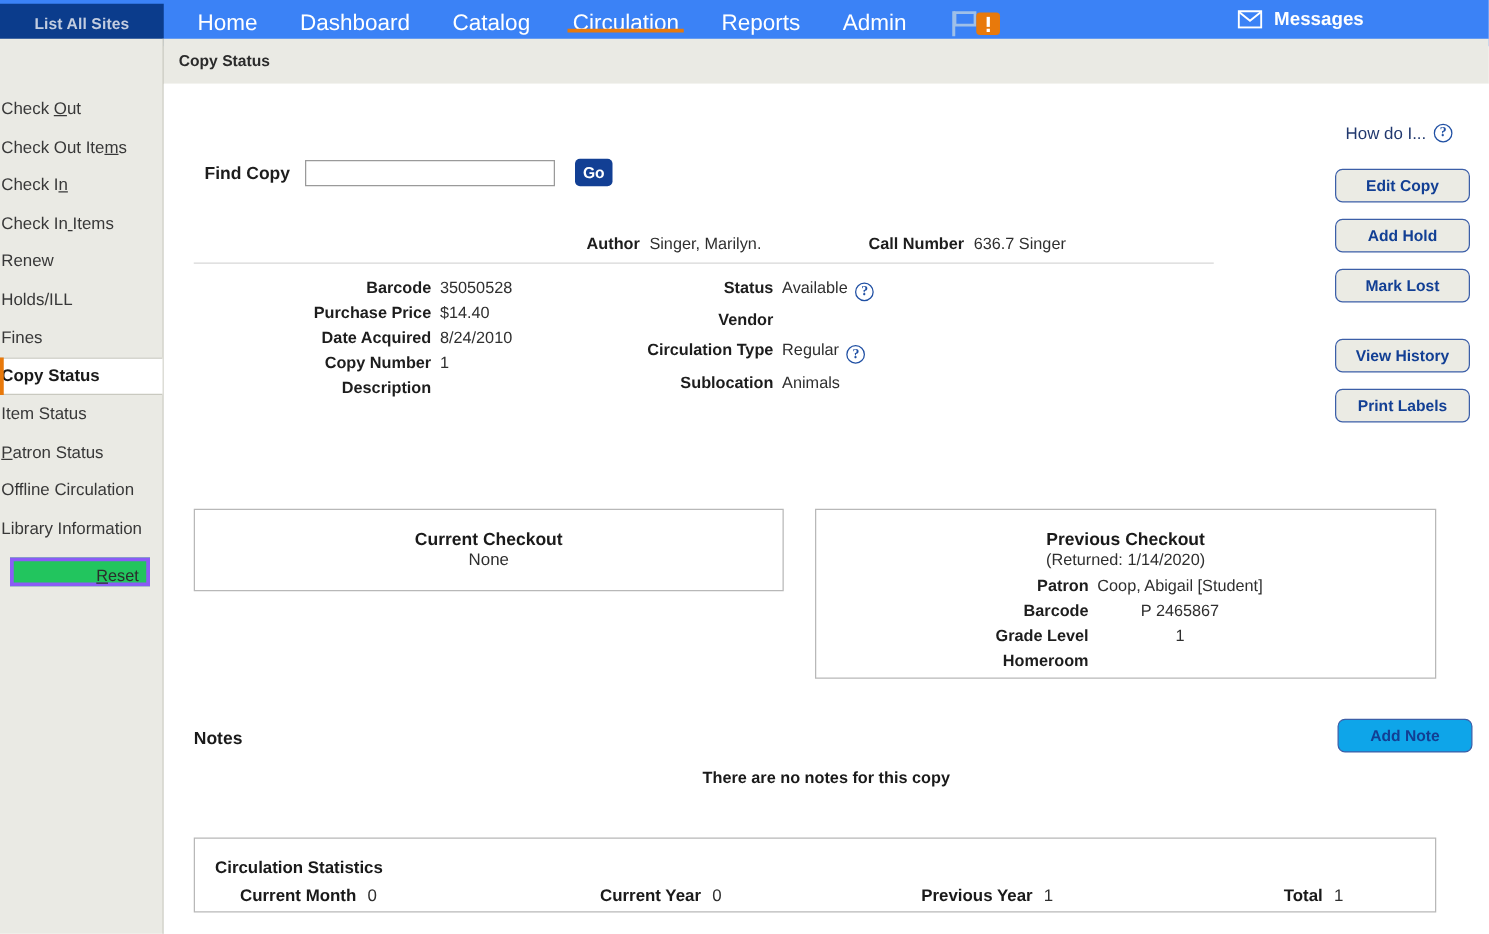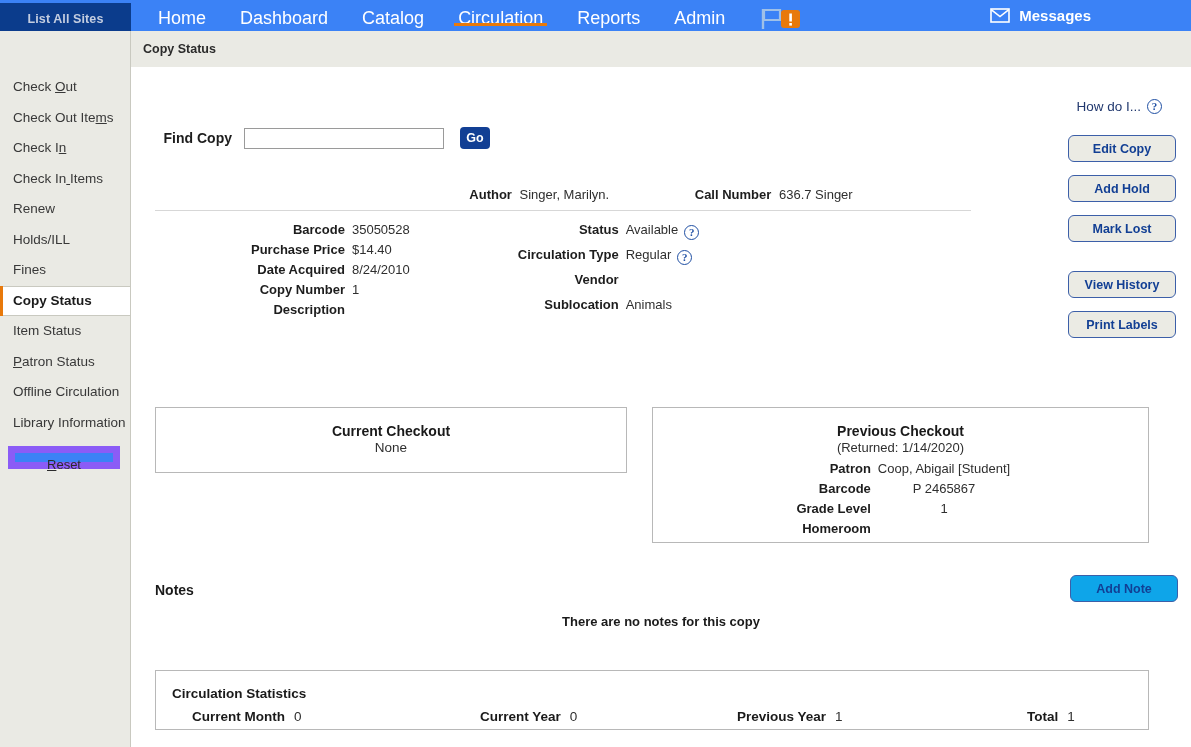--- a/index.html
+++ b/index.html
@@ -68,41 +68,41 @@
   .sidebar {
     position: absolute; left: 0; top: 31px;
     width: 131px; height: 716px;
     background: #eaeae4;
     border-right: 1px solid #c9c9c0;
     padding-top: 41px;
   }
   .side-item {
     position: relative;
     height: 30.5px; line-height: 30.5px;
-    padding-left: 13px;
+    padding-left: 1px;
     font-size: 13.5px; color: #383838;
     white-space: nowrap;
   }
   .side-item.active {
     background: #ffffff;
     font-weight: bold; color: #1a1a1a;
     border-top: 1px solid #c9c9c0;
     border-bottom: 1px solid #c9c9c0;
     line-height: 28.5px;
   }
   .side-item.active::before {
     content: ""; position: absolute;
     left: 0; top: -1px; bottom: -1px; width: 3px;
     background: #e8790b;
   }
   .reset-wrap { padding: 8px 10px 0 8px; }
   .reset-btn {
     display: block; width: 112px; height: 23px; line-height: 21px;
-    background: #3b82f6; border: 7px solid #8b5cf6;
-    text-align: center;
+    background: #22c55e; border: 3px solid #8b5cf6;
+    text-align: right;
     font-size: 13px; color: #2b2b2b;
     cursor: pointer;
   }
 
   
   .main {
     position: absolute; left: 131px; top: 67px;
     width: 1060px; height: 680px;
     background: #ffffff;
   }
@@ -381,26 +381,26 @@
           <div class="dk">Description</div>
           <div class="dv"></div>
         </div>
       </div>
     <div class="dcol right" id="detail-right">
         <div class="drow">
           <div class="dk">Status</div>
           <div class="dv">Available<span class="qmark">?</span></div>
         </div>
         <div class="drow">
+          <div class="dk">Vendor</div>
+          <div class="dv"></div>
+        </div>
+        <div class="drow">
           <div class="dk">Circulation Type</div>
           <div class="dv">Regular<span class="qmark">?</span></div>
-        </div>
-        <div class="drow">
-          <div class="dk">Vendor</div>
-          <div class="dv"></div>
         </div>
         <div class="drow">
           <div class="dk">Sublocation</div>
           <div class="dv">Animals</div>
         </div>
       </div>
   </div>
 
   <div class="actions" id="action-buttons">
       <button class="act-btn">Edit Copy</button>

